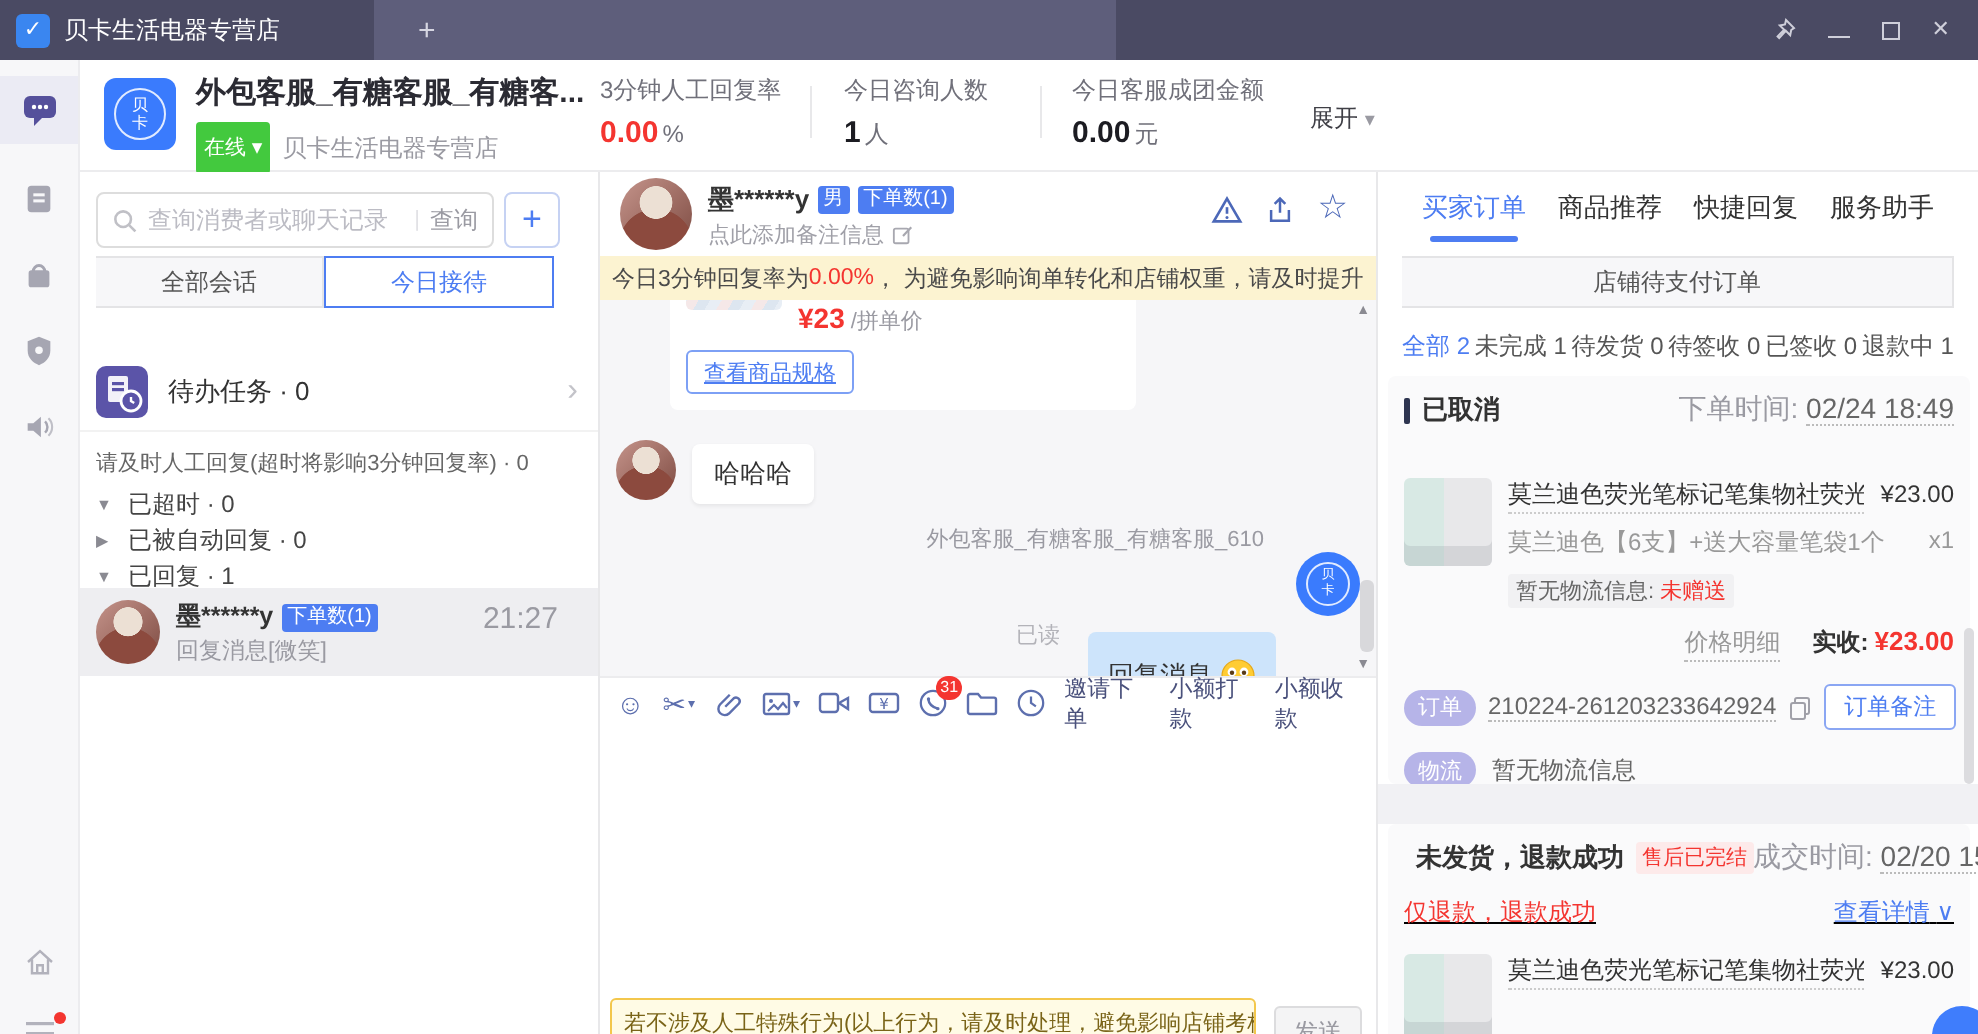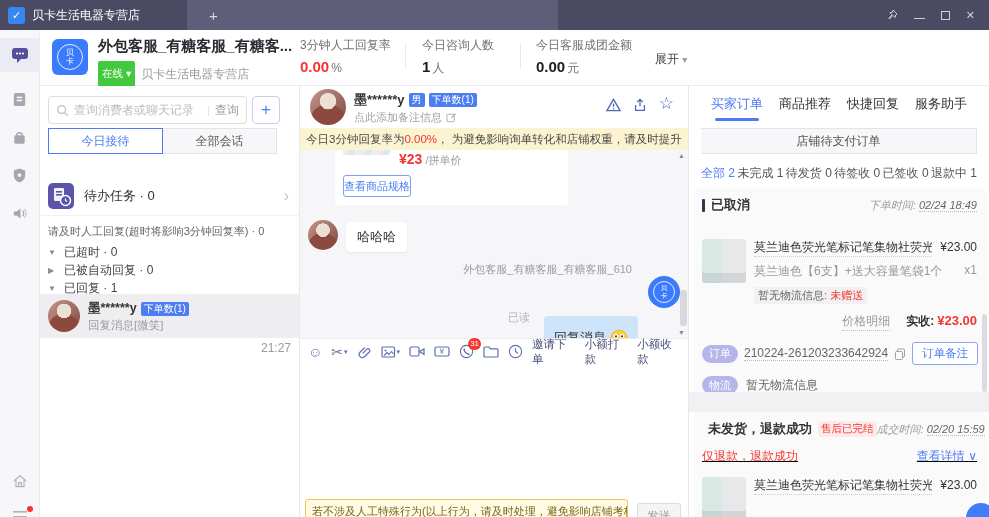--- a/index.html
+++ b/index.html
@@ -59,40 +59,40 @@
   .lp-notice{position:absolute;left:8px;top:138px;font-size:11px;color:#666;white-space:nowrap;}
   .lp-group{position:absolute;left:8px;height:18px;display:flex;align-items:center;gap:6px;cursor:pointer;}
   .lp-garrow{font-size:8px;color:#8a8a92;width:10px;}
   .lp-glabel{font-size:12px;color:#444;}
   .conv{position:absolute;left:0;top:208px;width:100%;height:44px;background:#eeeef1;cursor:pointer;}
   .cav{position:absolute;left:8px;top:6px;width:32px;height:32px;border-radius:50%;}
   .photo{background:radial-gradient(circle at 50% 34%,#ece0d4 0 27%,rgba(0,0,0,0) 28%),radial-gradient(circle at 50% 95%,#8c4a3e 0 48%,rgba(0,0,0,0) 49%),linear-gradient(135deg,#c5948b,#7d4a41);}
   .conv-name-row{position:absolute;left:48px;top:6px;display:flex;align-items:center;gap:4px;}
   .conv-name{font-size:12.5px;font-weight:bold;color:#333;}
   .badge-blue{background:#4d7df2;color:#fff;font-size:10px;padding:0 3px;border-radius:2px;line-height:14px;white-space:nowrap;}
-  .conv-time{position:absolute;right:8px;top:7px;font-size:12px;color:#9a9aa2;margin-top:40px;}
+  .conv-time{position:absolute;right:20px;top:7px;font-size:15px;color:#9a9aa2;}
   .conv-prev{position:absolute;left:48px;top:24px;font-size:11.5px;color:#9a9aa2;}
 
   
   .chat{position:absolute;top:86px;left:300px;width:388px;height:431px;background:#fff;overflow:hidden;}
   .chead{position:absolute;top:0;left:0;width:100%;height:42px;background:#fff;}
   .chead .cav2{position:absolute;left:10px;top:3px;width:36px;height:36px;border-radius:50%;}
   .cname-row{position:absolute;left:54px;top:5px;display:flex;align-items:center;gap:4px;}
   .cname{font-size:13px;font-weight:bold;color:#333;}
   .cnote{position:absolute;left:54px;top:24px;display:flex;align-items:center;gap:4px;font-size:11px;color:#a0a0a8;cursor:pointer;}
   .chead-ico{position:absolute;top:11px;cursor:pointer;}
   .star-g{font-size:17px;color:#4c68b8;line-height:1;}
   .banner{position:absolute;top:42px;left:0;width:100%;height:22px;background:#fcf3d1;font-size:11.5px;color:#4a4a4a;display:flex;align-items:center;padding:0 6px;white-space:nowrap;overflow:hidden;}
   .banner .red{color:#f43530;}
   .msgs{position:absolute;top:64px;left:0;width:100%;height:188px;background:#f6f6f8;overflow:hidden;}
   .pcard{position:absolute;left:35px;top:-25px;width:233px;height:80px;background:#fff;border-radius:4px;}
   .pthumb{position:absolute;left:8px;top:-14px;width:48px;height:44px;border-radius:3px;background:repeating-linear-gradient(120deg,#e8eef5 0 5px,#f5e8e8 5px 10px,#dde6f0 10px 15px);}
   .pprice{position:absolute;left:64px;top:26px;font-size:14px;font-weight:bold;color:#f43530;}
   .punit{font-size:11px;font-weight:normal;color:#9a9aa2;margin-left:3px;}
-  .pbtn{position:absolute;left:8px;top:50px;width:68px;height:22px;border:1px solid #7da0f5;border-radius:3px;color:#4d7df2;font-size:11px;display:flex;align-items:center;justify-content:center;background:#fff;cursor:pointer;}
+  .pbtn{position:absolute;left:8px;top:50px;width:84px;height:22px;border:1px solid #7da0f5;border-radius:3px;color:#4d7df2;font-size:11px;display:flex;align-items:center;justify-content:center;background:#fff;cursor:pointer;text-decoration:underline;}
   .sb-up{position:absolute;right:3px;top:2px;font-size:7px;color:#8a8a92;}
   .sb-down{position:absolute;right:3px;bottom:2px;font-size:7px;color:#8a8a92;}
   .msg-av{position:absolute;left:8px;top:70px;width:30px;height:30px;border-radius:50%;}
   .bubble-in{position:absolute;left:46px;top:72px;background:#fff;border-radius:4px;padding:6px 11px;font-size:13px;color:#333;box-shadow:0 1px 2px rgba(0,0,0,.07);}
   .agent-label{position:absolute;right:56px;top:112px;font-size:11px;color:#9a9aa2;}
   .out-av{position:absolute;right:8px;top:126px;width:32px;height:32px;border-radius:50%;background:#3a7bfd;display:flex;align-items:center;justify-content:center;}
   .out-av-c{width:22px;height:22px;border:1px solid rgba(255,255,255,.85);border-radius:50%;color:#fff;font-size:6.5px;line-height:1.2;display:flex;flex-direction:column;align-items:center;justify-content:center;}
   .bubble-out{position:absolute;right:50px;top:130px;background:#cde4fb;border-radius:4px;padding:13px 10px;font-size:13px;color:#333;display:flex;align-items:center;gap:4px;margin-top:36px;}
   .read{position:absolute;right:158px;top:160px;font-size:11px;color:#b3b3b9;}
   .msgs-sb{position:absolute;right:1px;top:140px;width:7px;height:36px;background:#d8d8db;border-radius:3px;}
@@ -115,21 +115,21 @@
   .rp-subtabs{margin:7px 12px 0;display:flex;height:26px;}
   .rp-filters{display:flex;justify-content:space-between;padding:11px 12px 0;font-size:12px;color:#555;}
   .rp-filters .f{cursor:pointer;white-space:nowrap;}
   .rp-filters .f.on{color:#4d7df2;}
   .ocard{position:absolute;left:5px;width:291px;background:#fafafb;border-radius:4px;padding:8px 8px;}
   .ocard1{top:102px;height:204px;}
   .ocard2{top:326px;height:120px;}
   .ohead{display:flex;align-items:center;}
   .obar{width:3px;height:13px;background:#2e3550;margin-right:6px;border-radius:1px;}
   .ostatus{font-weight:bold;font-size:13px;color:#333;white-space:nowrap;}
-  .otime{margin-left:auto;font-size:11px;color:#9a9aa2;white-space:nowrap;font-style:italic;}
+  .otime{margin-left:auto;font-size:14px;color:#9a9aa2;white-space:nowrap;}
   .otime b{color:#666;font-weight:normal;border-bottom:1px dotted #bbb;}
   .as-tag{margin-left:6px;background:#fdeaea;color:#f43530;font-size:10.5px;padding:1px 3px;border-radius:2px;white-space:nowrap;}
   .oprod{display:flex;margin-top:25px;gap:8px;}
   .ocard2 .oprod{margin-top:12px;}
   .othumb{width:44px;height:44px;border-radius:3px;flex:none;background:linear-gradient(90deg,#d8e9e4 0 46%,#e8e8ea 46% 100%);box-shadow:inset 0 -10px 0 rgba(120,130,140,.18);}
   .oinfo{flex:1;min-width:0;}
   .otr{display:flex;align-items:baseline;font-size:12px;color:#333;}
   .otitle{flex:1;white-space:nowrap;overflow:hidden;border-bottom:1px dotted #ccc;}
   .oprice{margin-left:8px;white-space:nowrap;}
   .osr{display:flex;font-size:12px;color:#999;margin-top:6px;}
@@ -281,22 +281,22 @@
       </span>
       <input value="" placeholder="查询消费者或聊天记录" style="">
       <span class="lp-sdiv">|</span>
       <span class="lp-sbtn">查询</span>
     </div>
     <div class="lp-add">
         <span>+</span>
       </div>
 
     <div class="lp-tabs">
+      <div class="lp-tab off">全部会话</div>
       <div class="lp-tab on">今日接待</div>
-      <div class="lp-tab off">全部会话</div>
     </div>
 
     <div class="lp-todo">
       <span>
         <svg width="26" height="26" viewBox="0 0 26 26">
             <rect width="26" height="26" rx="5" fill="#5b54a8"></rect>
             <rect x="6" y="5" width="10" height="13" rx="1" fill="#fff" opacity="0.92"></rect>
             <rect x="8" y="8" width="6" height="1.6" fill="#5b54a8"></rect>
             <rect x="8" y="11" width="6" height="1.6" fill="#5b54a8"></rect>
             <circle cx="17.5" cy="17.5" r="5" fill="#5b54a8" stroke="#fff" stroke-width="1.4"></circle>

